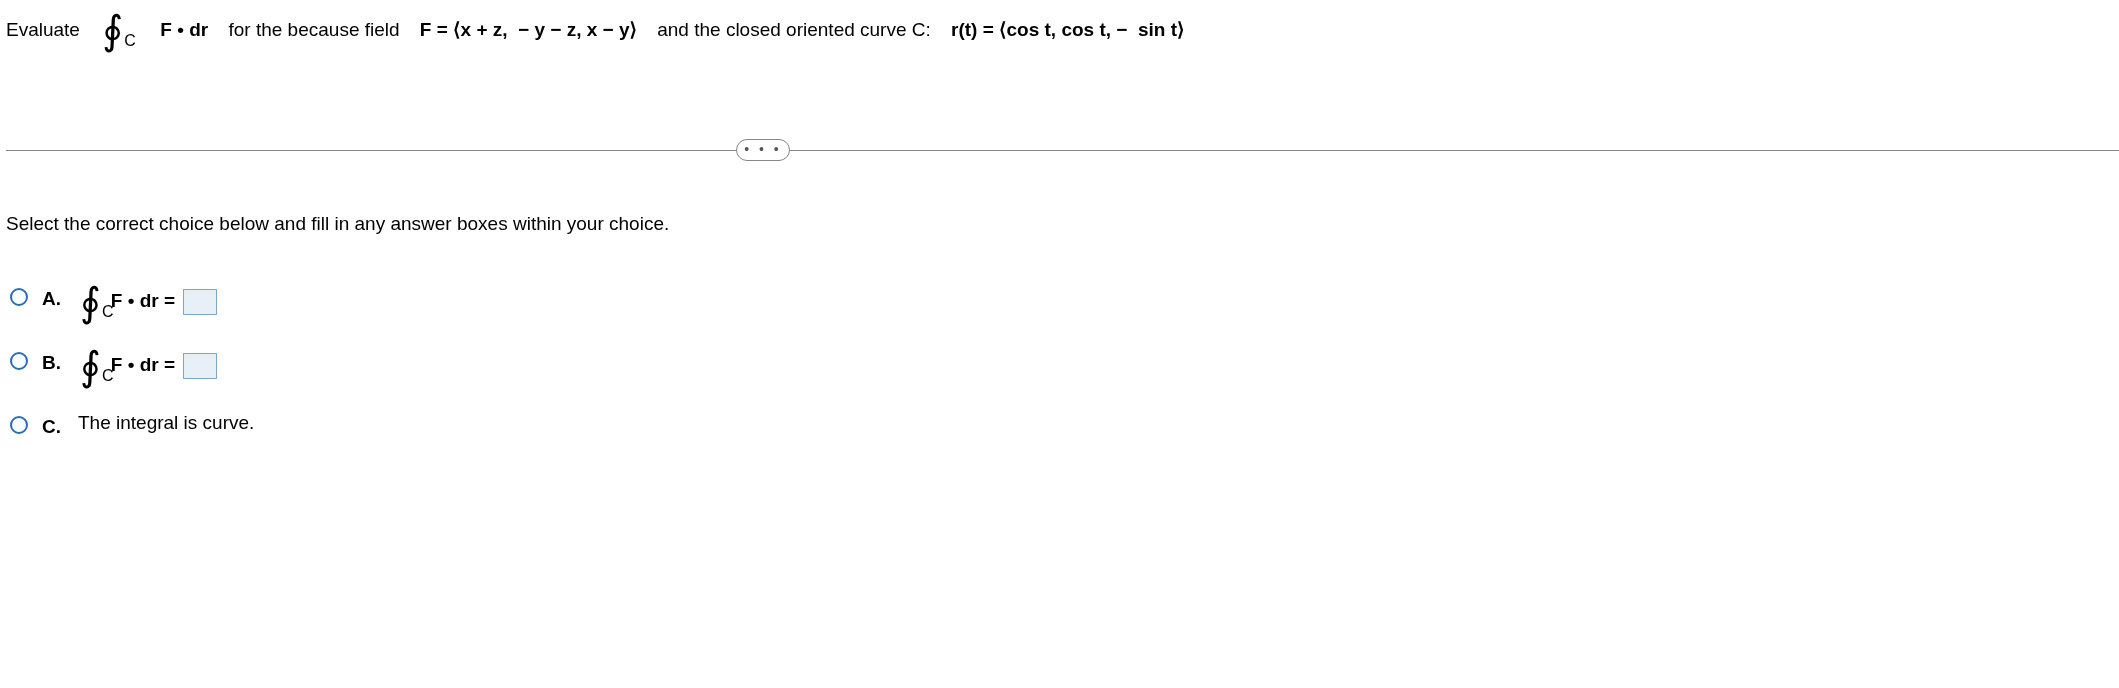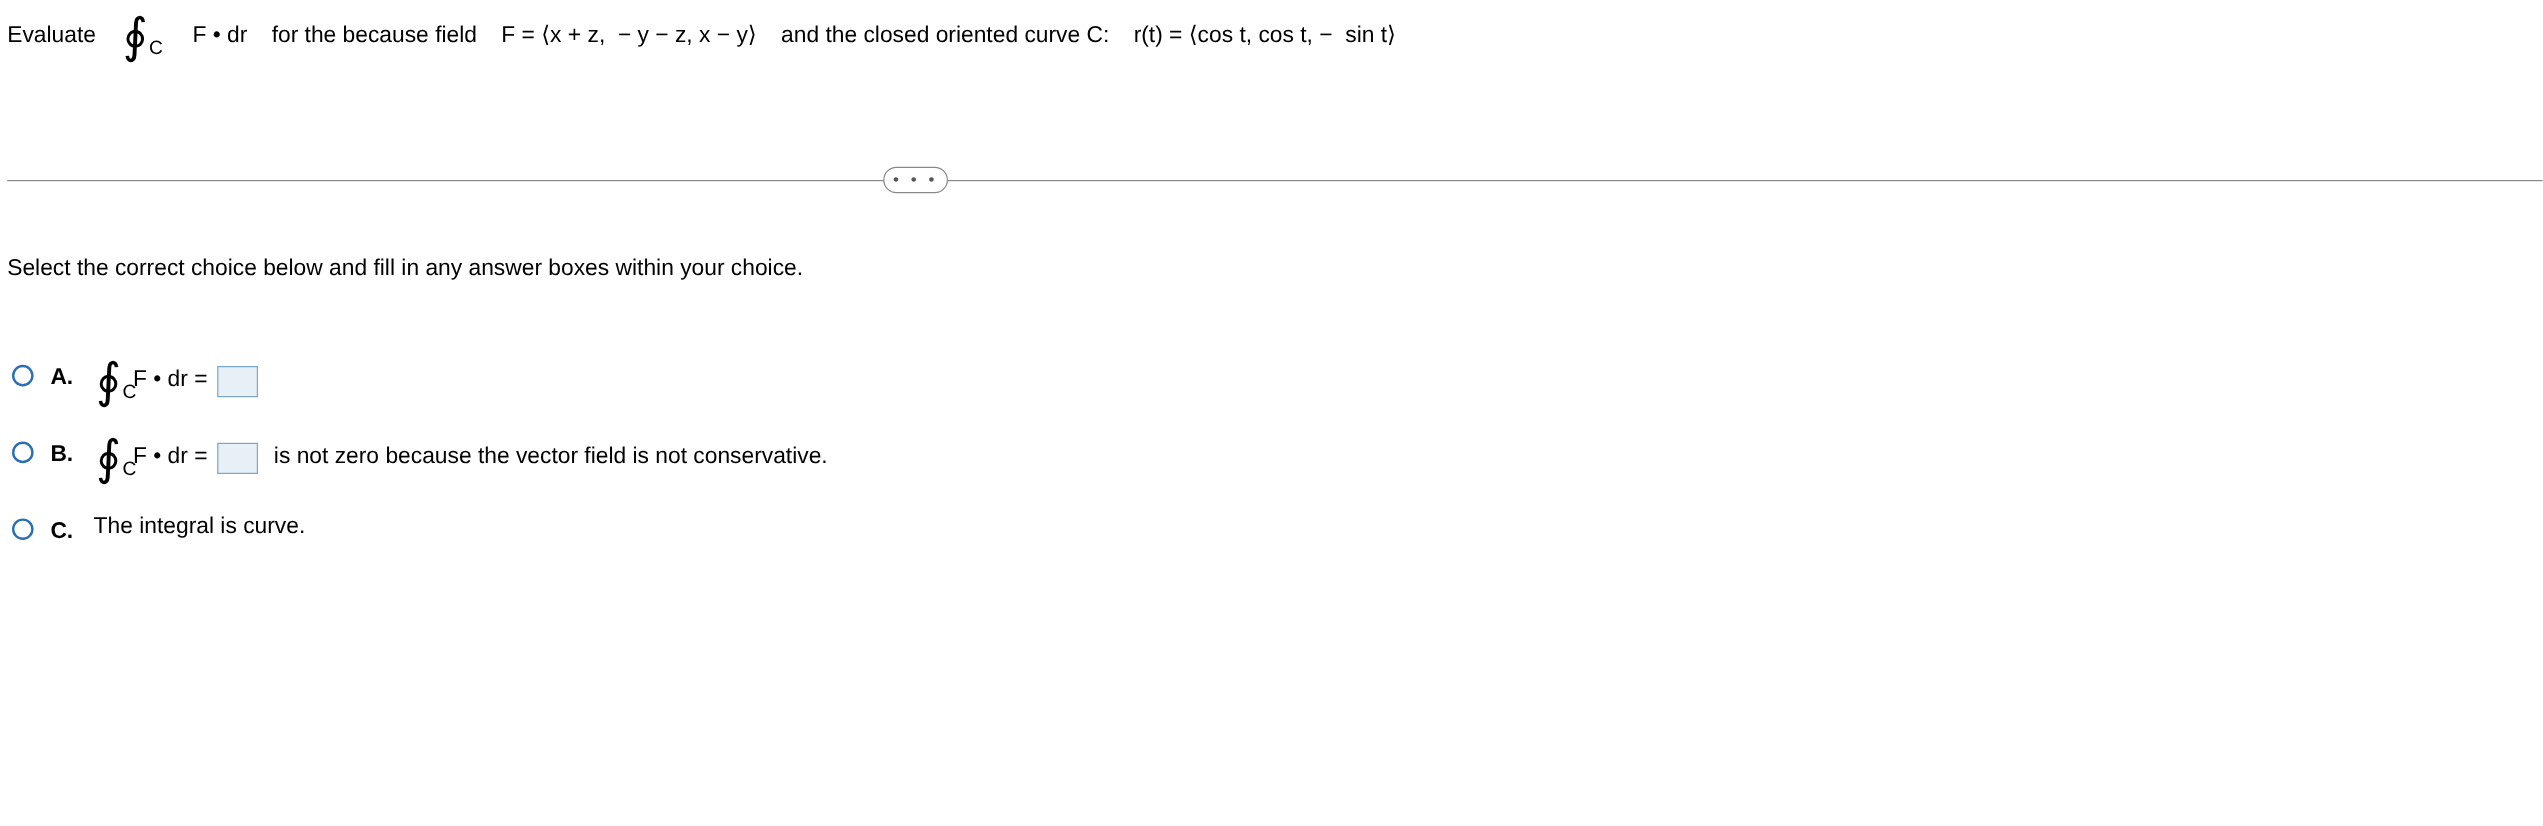--- a/index.html
+++ b/index.html
@@ -1,26 +1,26 @@
 <!DOCTYPE html>
 <html><head>
 <meta charset="utf-8">
 <style>
 *{box-sizing:border-box;margin:0;padding:0}
 body{font-family:Arial,Helvetica,sans-serif;font-size:19px;color:#000;background:#fff;width:2119px;padding:10px 0 20px 6px;line-height:1.4}
 .question{display:flex;align-items:center;flex-wrap:wrap;gap:15px;margin-bottom:100px}
 .txt{white-space:pre}
-.bold{font-weight:normal}
+.bold{font-weight:bold}
 .integral{display:inline-flex;align-items:center;position:relative;margin:0 2px}
 .integral .sym{font-size:40px;line-height:1;position:relative}
 .integral .sub{font-size:16px;position:absolute;bottom:-2px;left:22px}
 .hr-wrap{position:relative;margin:0 0 60px 0}
 .hr-line{border:none;border-top:1px solid #888;margin:0}
 .dots-pill{position:absolute;left:730px;top:-11px;background:#fff;border:1px solid #888;border-radius:14px;width:54px;height:22px;display:flex;align-items:center;justify-content:center;font-size:14px;letter-spacing:3px;color:#555;cursor:pointer}
-.instruction{margin-bottom:60px}
+.instruction{margin-bottom:44px}
 .choices{padding-left:4px}
 .choice{display:flex;align-items:flex-start;gap:14px;margin-bottom:24px}
 .radio{appearance:none;width:18px;height:18px;border:2px solid #2a6fb5;border-radius:50%;margin-top:6px;cursor:pointer;flex-shrink:0}
 .choice-label{font-weight:bold;width:22px;padding-top:4px}
 .choice-body{display:flex;align-items:center;gap:8px;flex-wrap:wrap}
 .answer-box{width:34px;height:26px;border:1px solid #7aa7c7;background:#e8f0f7;display:inline-block}
 .tight{display:inline-flex;}
 </style>
 </head>
 <body>
@@ -70,21 +70,20 @@
     <span class="choice-label">B.</span>
     <div class="choice-body">
       <span class="integral">
         <span class="sym">∮</span>
         <span class="sub">C</span>
       </span>
       <span class="tight">
         <span class="txt bold">F • dr =</span>
       </span>
       <span class="answer-box"></span>
-      <span class="txt"> is not zero because the vector field is not conservative.</span>
     </div>
   </div>
 
   <div class="choice">
     <input type="radio" name="ans" class="radio" style="">
     <span class="choice-label">C.</span>
     <div class="choice-body">
       <span class="txt">The integral is curve.</span>
     </div>
   </div>

